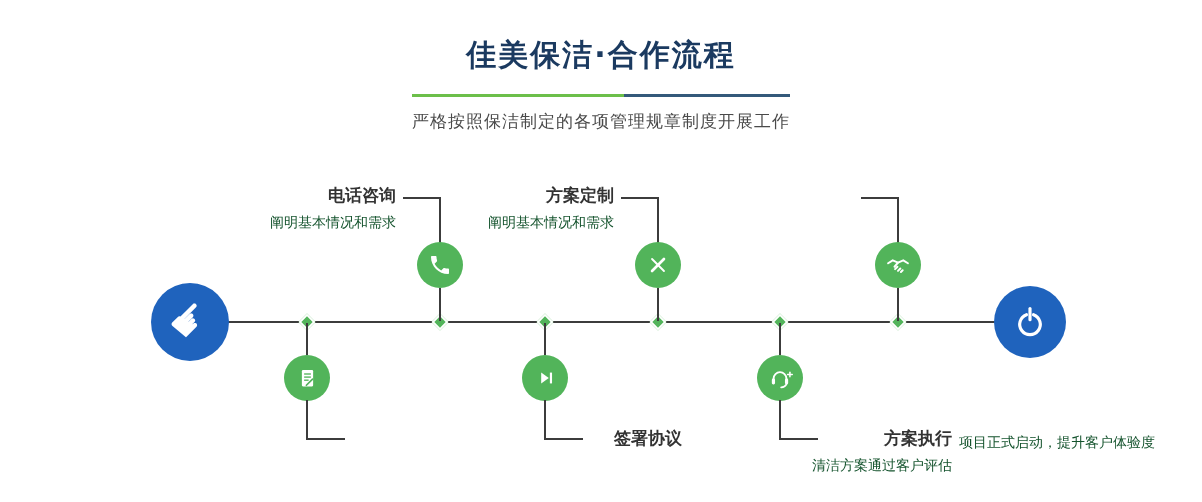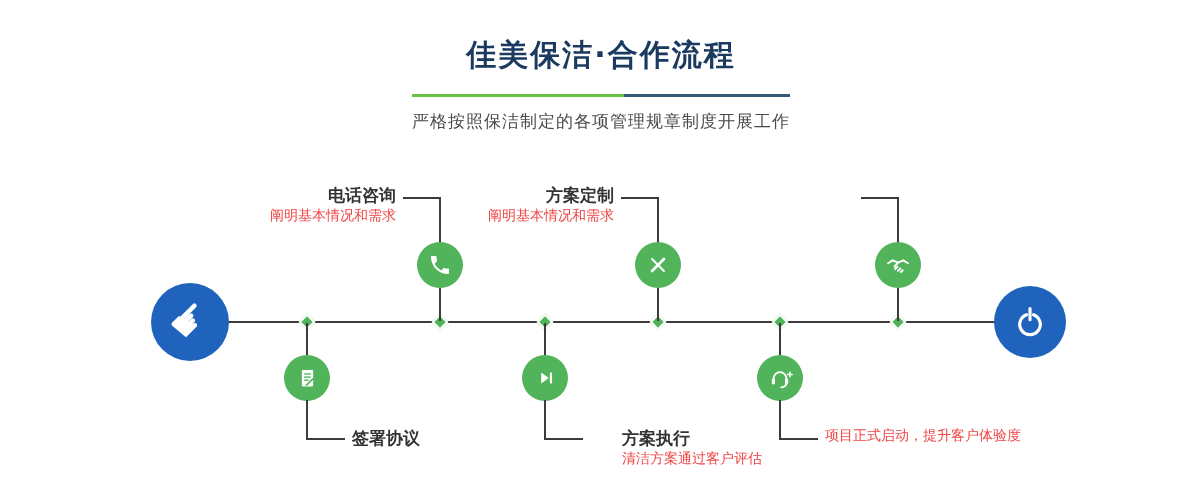--- a/index.html
+++ b/index.html
@@ -22,23 +22,23 @@
   .vline{position:absolute;width:2px;background:#3c3c3c;}
   .hline{position:absolute;height:2px;background:#3c3c3c;}
   .diamond{
     position:absolute;top:316px;width:8px;height:8px;background:#52b45a;
     border:2px solid #fff;transform:rotate(45deg);
   }
   .circle{position:absolute;border-radius:50%;display:flex;align-items:center;justify-content:center;}
   .c-green{width:46px;height:46px;background:#52b45a;}
   .c-blue{background:#1f63bd;}
   .label-top{position:absolute;width:260px;text-align:right;}
-  .label-bottom{position:absolute;width:330px;text-align:left;}
+  .label-bottom{position:absolute;width:330px;text-align:right;}
   .step-title{font-size:17px;font-weight:bold;color:#333;}
-  .step-desc{font-size:14px;color:#ef4444;}
+  .step-desc{font-size:14px;color:#14532d;margin-top:7px;}
   .hand-glyph{
     color:#fff;font-size:44px;line-height:1;display:block;
     transform:rotate(-45deg) translate(1px,-2px);
   }
 </style>
 </head>
 <body>
 
 <div class="stage">
 

